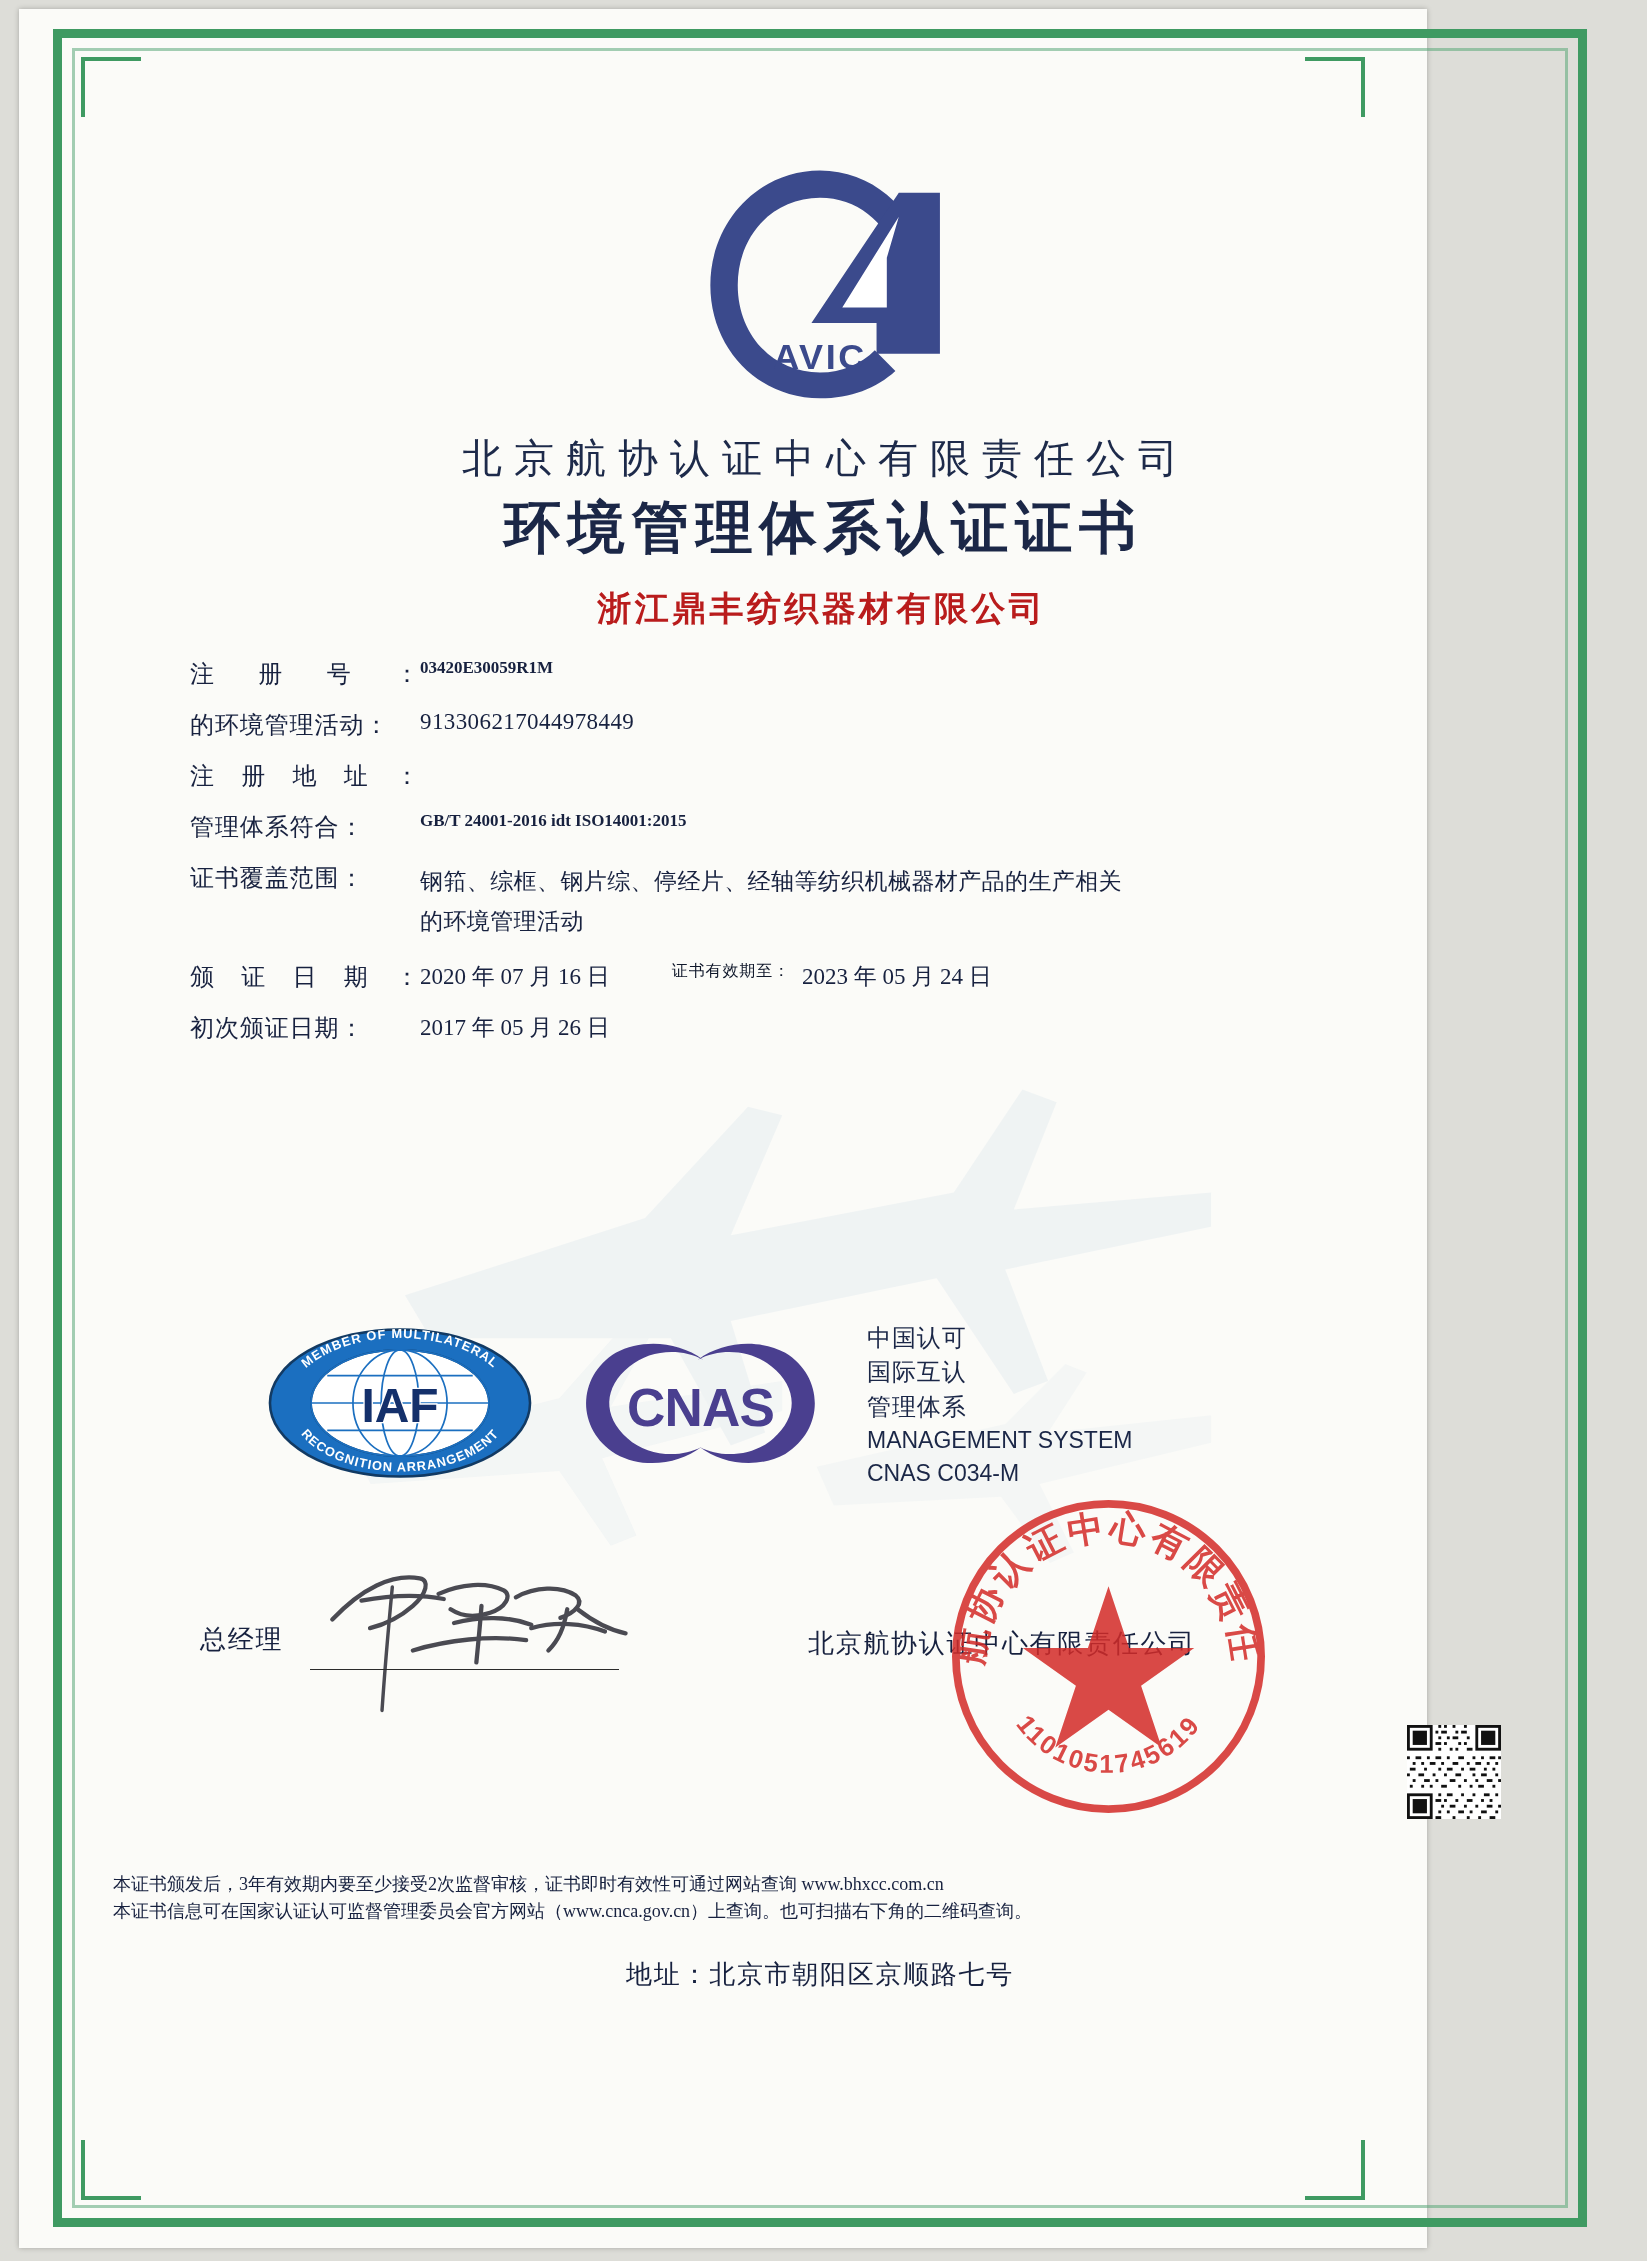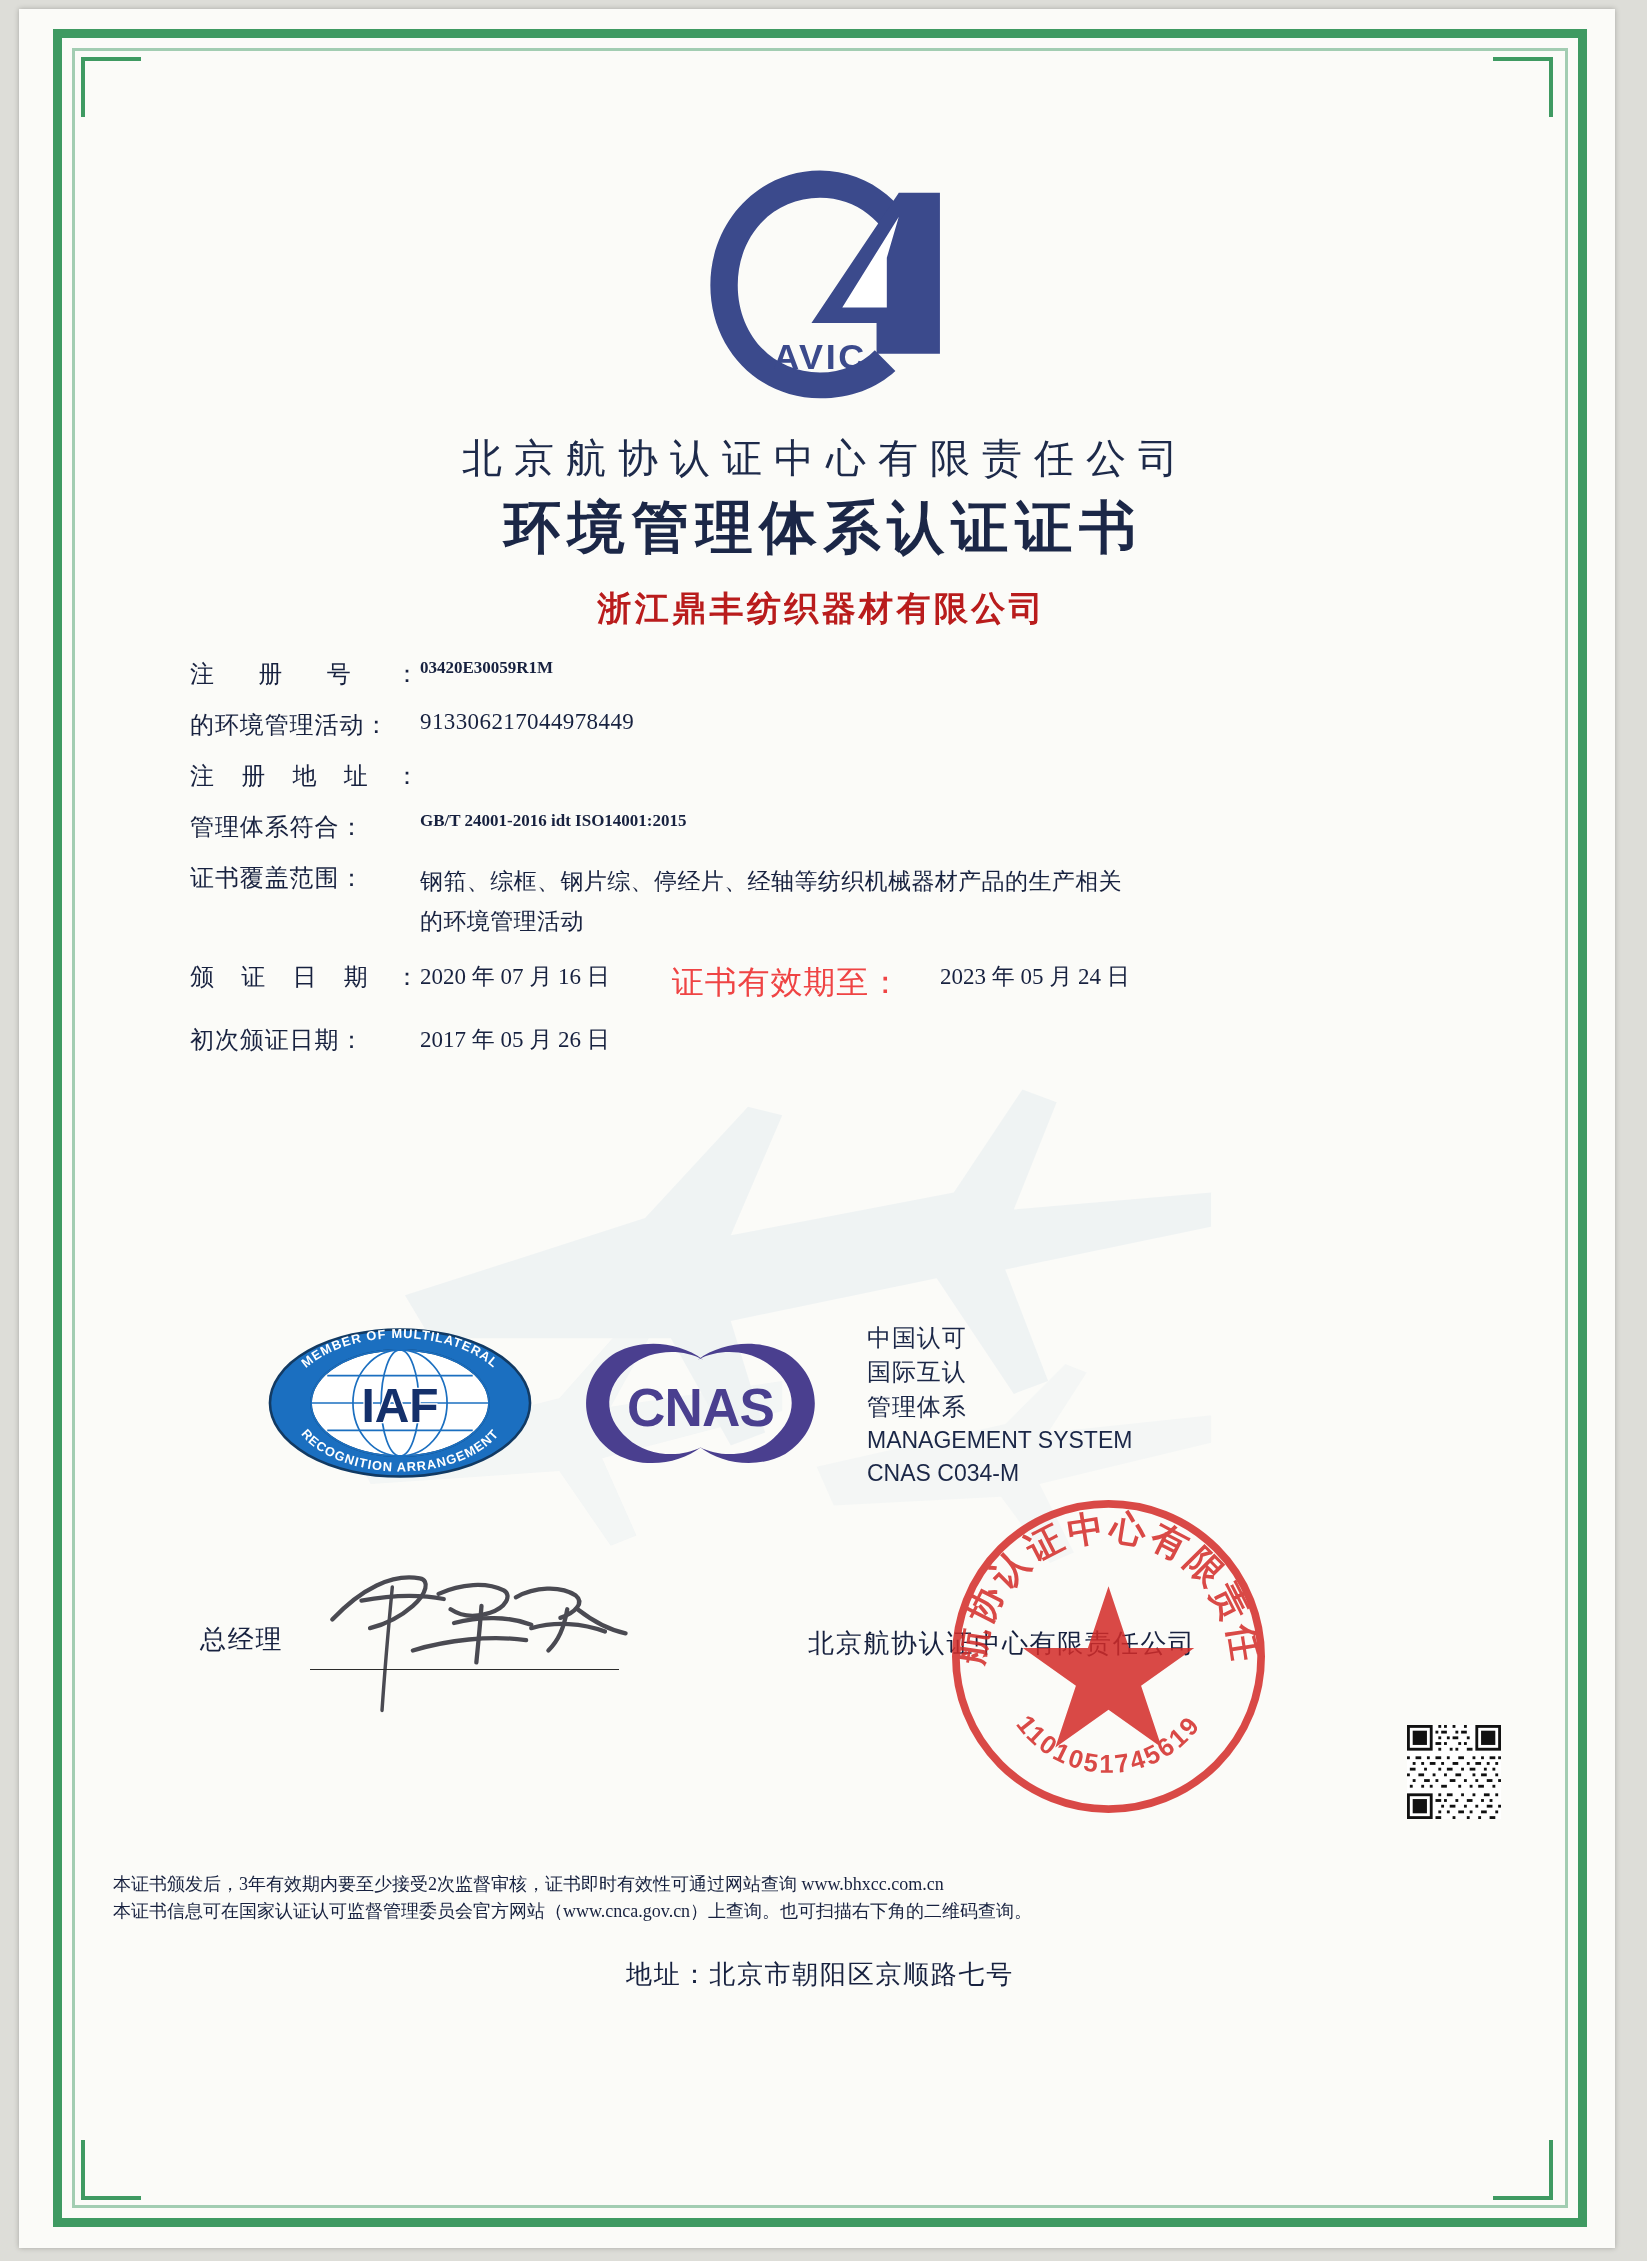--- a/index.html
+++ b/index.html
@@ -18,21 +18,21 @@
   .page {
     position: relative;
     width: 1647px;
     height: 2261px;
     background: #ddddd8;
   }
   .paper {
     position: absolute;
     left: 19px;
     top: 8.6px;
-    width: 1596px;
+    width: 1408px;
     height: 2239px;
     background: #fbfbf8;
     box-shadow: 0 0 5.1px rgba(0,0,0,.25);
   }
 
   
   .frame-outer {
     position: absolute;
     left: 34px;
     top: 20.6px;
@@ -160,24 +160,24 @@
     font-size: 23px;
     color: #17213f;
     letter-spacing: 0.4px;
   }
   .value.bold { font-weight: bold; font-size: 17px; letter-spacing: 0; }
   .value.scope { line-height: 1.75; max-width: 987px; }
   .value.addr .pc { margin-left: 45px; }
   .row.dates .label { width: 230px; flex: 0 0 230px; }
   .date-val { font-size: 23px; color: #17213f; }
   .date-sep-label {
-    font-size: 32px;
-    color: #ef4444;
+    font-size: 16px;
+    color: #0f172a;
     margin-left: 62px;
-    margin-right: 38px;
+    margin-right: 12px;
     letter-spacing: 0.9px;
   }
 
   
   .accred {
     position: absolute;
     top: 1248px;
     left: 154px;
     width: 1132px;
     height: 172px;

